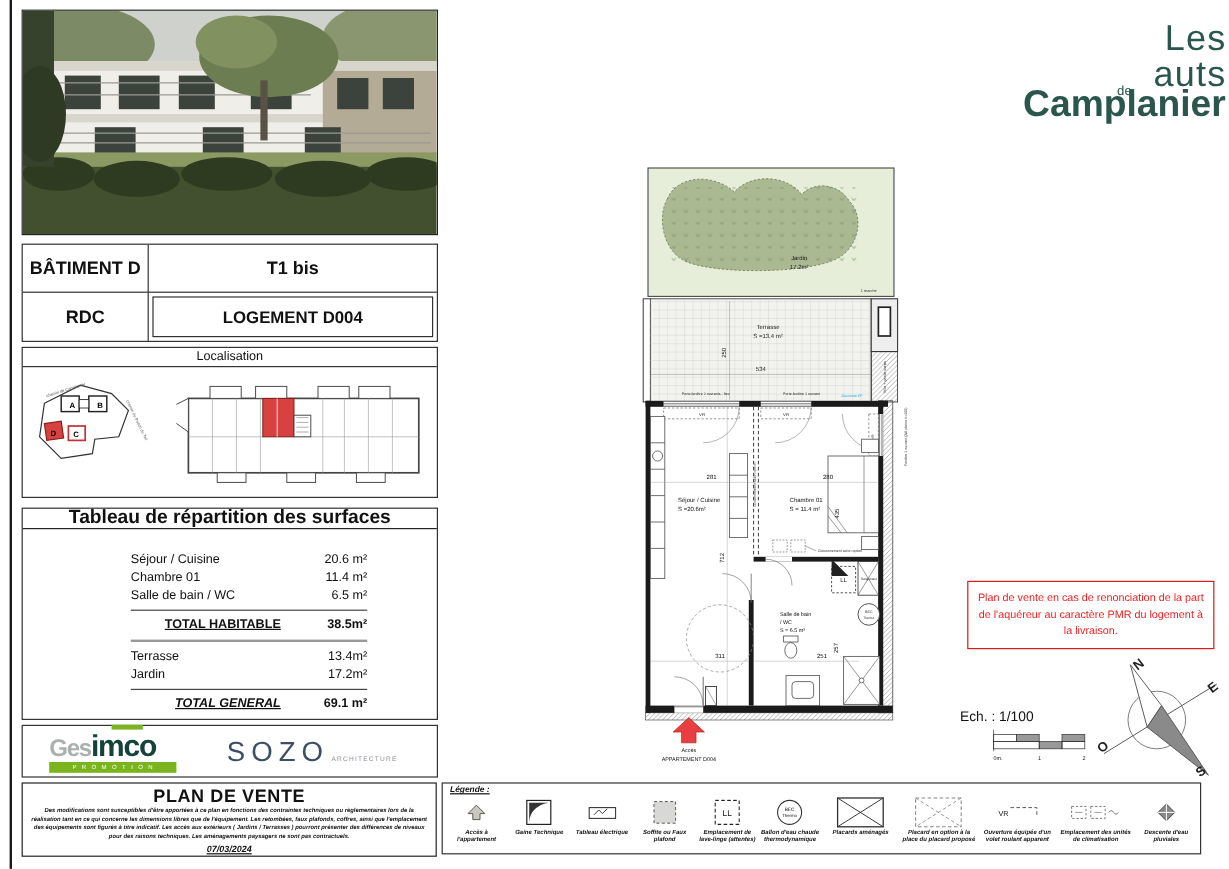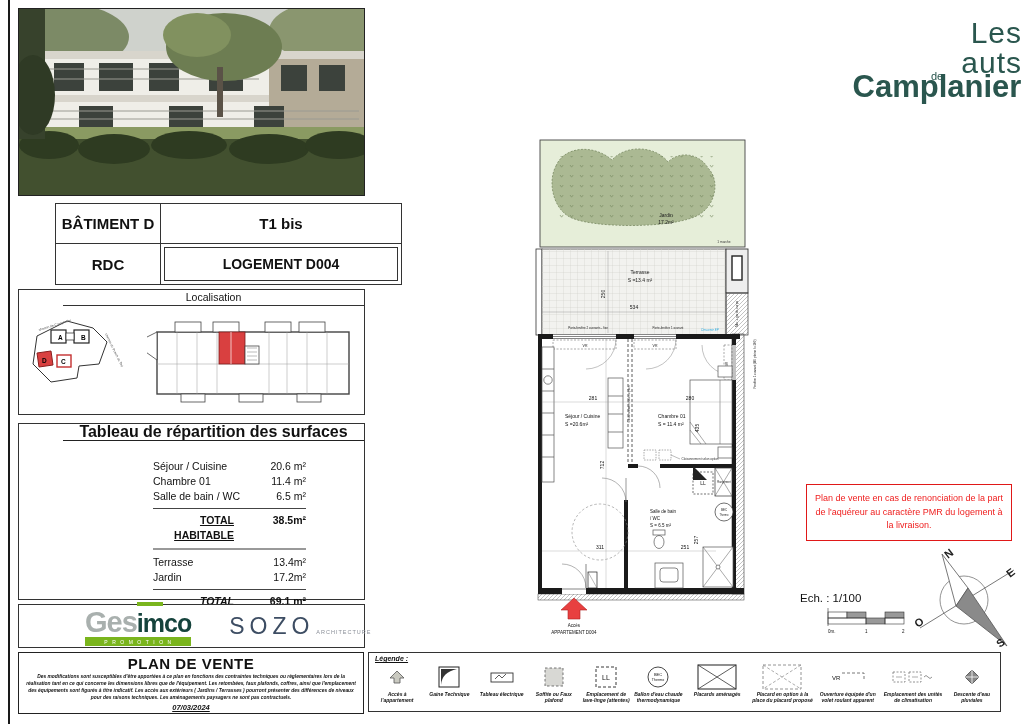--- a/index.html
+++ b/index.html
@@ -1,31 +1,31 @@
 <!DOCTYPE html>
 <html><head>
 <meta charset="utf-8">
 <style>
   html,body{margin:0;padding:0;}
   body{width:1024px;height:724px;background:#fff;font-family:"Liberation Sans",sans-serif;position:relative;overflow:hidden;color:#111;}
   .abs{position:absolute;}
-  .box{position:absolute;border:1px solid #333;background:#fff;box-sizing:border-box;padding-left:44px;}
+  .box{position:absolute;border:1px solid #333;background:#fff;box-sizing:border-box;}
   svg text{font-family:"Liberation Sans",sans-serif;}
   
   #frame-left{left:8px;top:0;width:2px;height:724px;background:#1a1a1a;}
   
   #photo{left:18px;top:8px;width:347px;height:188px;border:1px solid #222;box-sizing:border-box;overflow:hidden;}
   
   #brand{left:852px;top:22px;width:170px;height:104px;color:#2a564e;text-align:center;}
   #brand .l1{display:flex;justify-content:center;align-items:flex-end;height:52px;flex-direction:column;}
   #brand .l1 span{font-size:30px;line-height:30px;letter-spacing:1px;}
   #brand .de{font-size:11px;margin-top:-4px;}
   #brand .l2{font-size:31px;font-weight:bold;line-height:30px;margin-top:-10px;letter-spacing:0px;}
   
-  #hdr{left:18px;top:203px;width:347px;height:82px;border:1.5px solid #333;box-sizing:border-box;display:grid;grid-template-columns:105px 1fr;grid-template-rows:1fr 1fr;margin-left:37px;}
+  #hdr{left:18px;top:203px;width:347px;height:82px;border:1.5px solid #333;box-sizing:border-box;display:grid;grid-template-columns:105px 1fr;grid-template-rows:1fr 1fr;}
   #hdr>div{display:flex;align-items:center;justify-content:center;font-weight:bold;box-sizing:border-box;}
   #hdr .c1{border-right:1.5px solid #333;font-size:15px;}
   #hdr .r1{border-bottom:1.5px solid #333;}
   #hdr .big{font-size:15px;}
   #hdr .inner{border:1px solid #333;width:calc(100% - 8px);height:calc(100% - 8px);display:flex;align-items:center;justify-content:center;font-size:14px;}
   
   #loc{left:18px;top:289px;width:347px;height:126px;}
   #loc .t{border-bottom:1px solid #333;font-size:10.5px;text-align:center;height:15px;line-height:15px;}
   
   #surf{left:18px;top:423px;width:347px;height:177px;}
@@ -36,21 +36,21 @@
   .srule{margin:4px 58px 4px 90px;border-top:1px solid #444;height:0;}
   .srule2{margin:5px 58px 5px 90px;border-top:2px solid #999;height:0;}
   .tot .lb{text-align:right;font-weight:bold;text-decoration:underline;padding-right:10px;}
   .tot .vl{font-weight:bold;}
   .tg .lb{font-style:italic;}
   .tg .vl{font-weight:bold;}
   
   #partners{left:18px;top:604px;width:347px;height:44px;display:flex;align-items:center;}
   .gesimco{margin-left:22px;width:110px;position:relative;}
   .gesimco .tag{position:absolute;top:-4px;left:52px;width:26px;height:4px;background:#7ab51d;}
-  .gesimco .ges{font-size:29px;font-weight:bold;color:#a9b0ae;letter-spacing:-1px;}
+  .gesimco .ges{font-size:20px;font-weight:bold;color:#a9b0ae;letter-spacing:-1px;}
   .gesimco .imco{font-size:25px;font-weight:bold;color:#15433c;letter-spacing:-1px;margin-top:20px;}
   .gesimco .bar{background:#7ab51d;color:#fff;font-size:5px;letter-spacing:4.5px;text-align:center;padding:1.5px 0 1px 4px;width:102px;margin-top:-2px;}
   .sozo{margin-left:38px;display:flex;align-items:baseline;}
   .sozo .s1{font-size:23px;color:#3d4d63;letter-spacing:5px;}
   .sozo .s2{font-size:5.5px;color:#8a8f98;letter-spacing:1px;margin-left:2px;}
   
   #pdv{left:18px;top:652px;width:344px;height:60px;border:1.2px solid #222;text-align:center;}
   #pdv .t{font-size:15px;font-weight:bold;margin-top:2px;letter-spacing:.5px;}
   #pdv .d{font-size:4.9px;font-weight:bold;font-style:italic;margin:1px 6px 0 6px;line-height:1.45;}
   #pdv .date{font-size:7.5px;font-weight:bold;font-style:italic;text-decoration:underline;margin-top:2px;}

